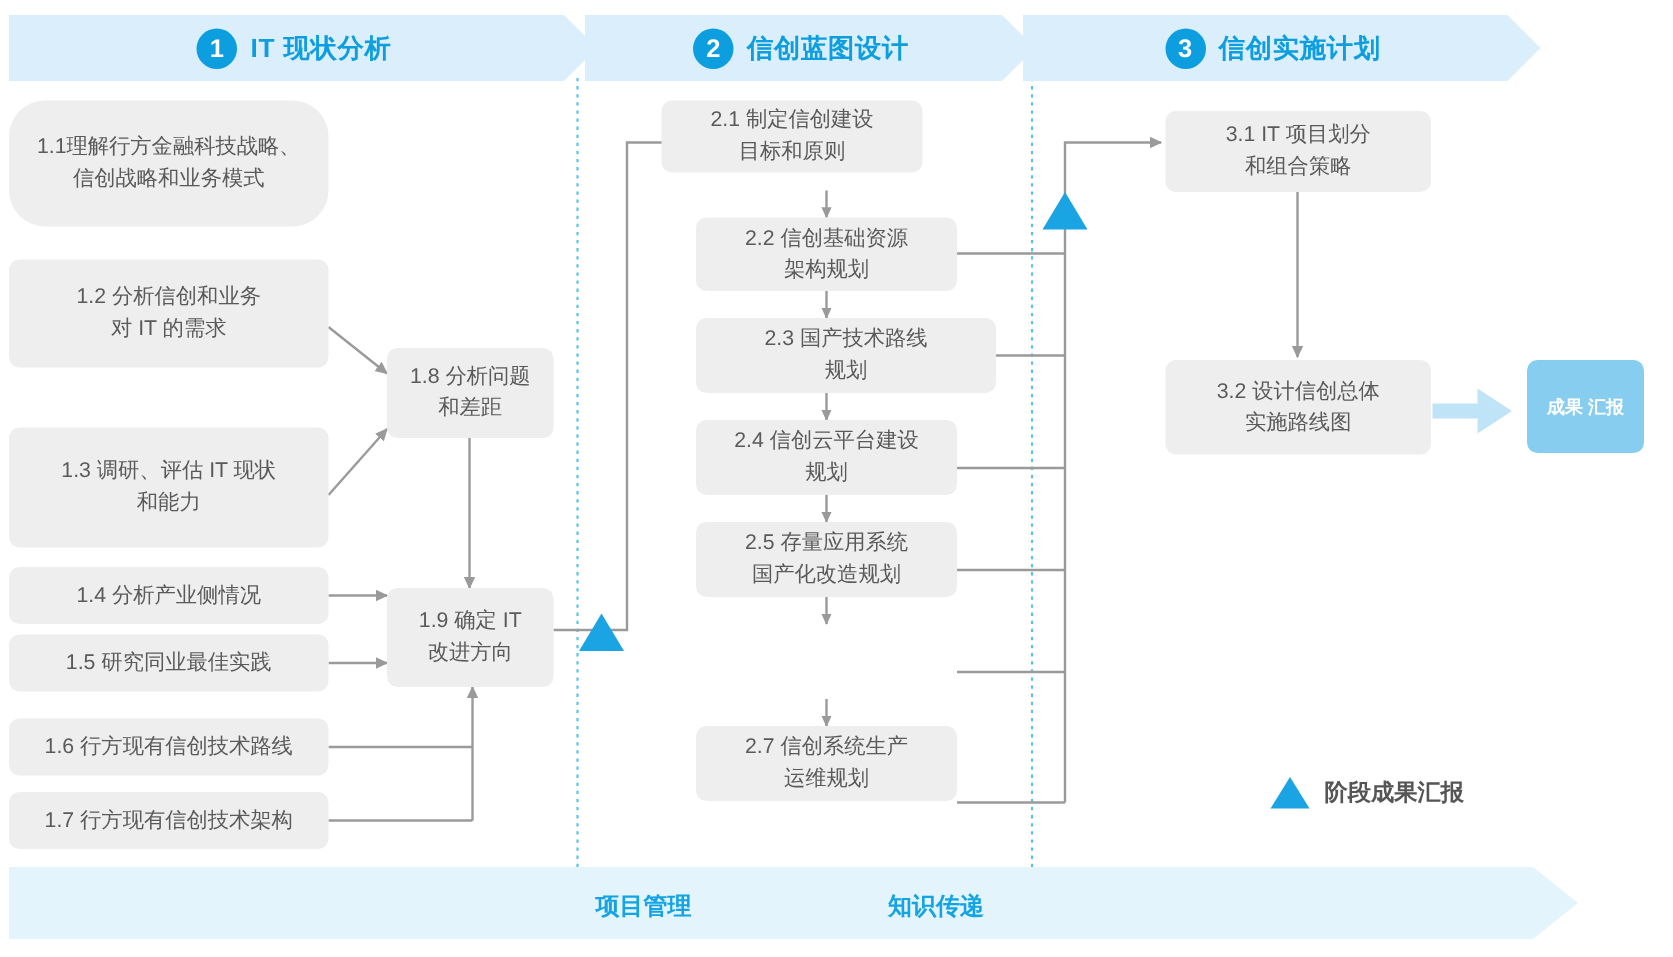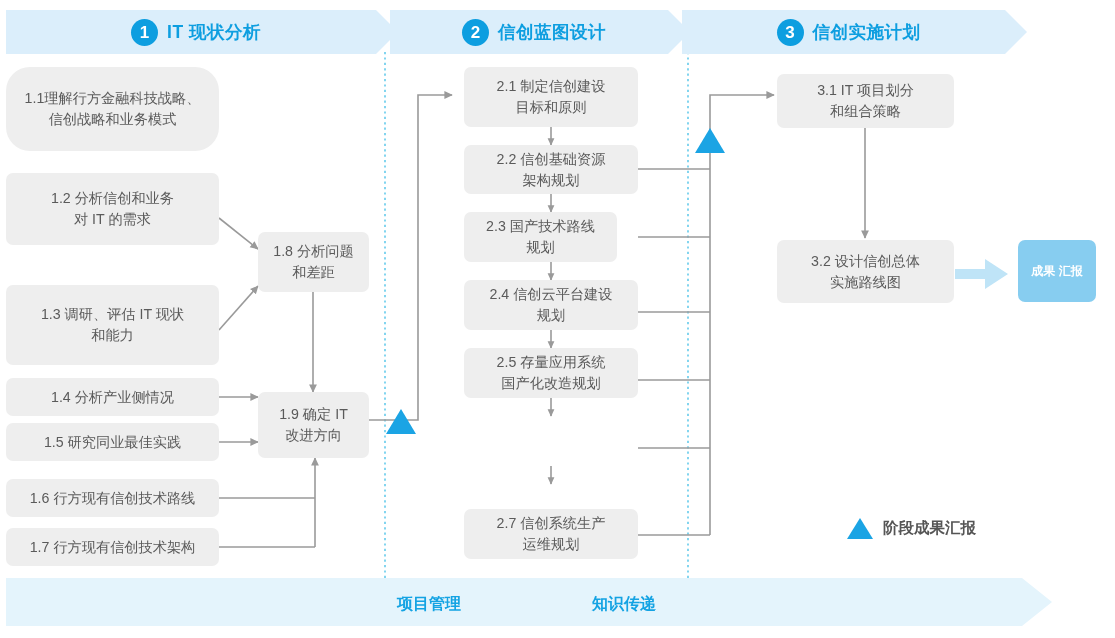--- a/index.html
+++ b/index.html
@@ -253,35 +253,35 @@
     </div>
   </div>
 
   <div class="node" style="left:258px;top:392px;width:111px;height:66px;">
     <div>
       <span>1.9 确定 IT</span>
       <span>改进方向</span>
     </div>
   </div>
 
-  <div class="node" style="left:464px;top:67px;width:174px;height:60px;">
+  <div class="node" style="left:441px;top:67px;width:174px;height:48px;">
     <div>
       <span>2.1 制定信创建设</span>
       <span>目标和原则</span>
     </div>
   </div>
 
   <div class="node" style="left:464px;top:145px;width:174px;height:49px;">
     <div>
       <span>2.2 信创基础资源</span>
       <span>架构规划</span>
     </div>
   </div>
 
-  <div class="node" style="left:464px;top:212px;width:153px;height:50px;">
+  <div class="node" style="left:464px;top:212px;width:200px;height:50px;">
     <div>
       <span>2.3 国产技术路线</span>
       <span>规划</span>
     </div>
   </div>
 
   <div class="node" style="left:464px;top:280px;width:174px;height:50px;">
     <div>
       <span>2.4 信创云平台建设</span>
       <span>规划</span>
@@ -289,21 +289,21 @@
   </div>
 
   <div class="node" style="left:464px;top:348px;width:174px;height:50px;">
     <div>
       <span>2.5 存量应用系统</span>
       <span>国产化改造规划</span>
     </div>
   </div>
 
 
-  <div class="node" style="left:464px;top:484px;width:174px;height:50px;margin-top:25px;">
+  <div class="node" style="left:464px;top:484px;width:174px;height:50px;">
     <div>
       <span>2.7 信创系统生产</span>
       <span>运维规划</span>
     </div>
   </div>
 
   <div class="node" style="left:777px;top:74px;width:177px;height:54px;">
     <div>
       <span>3.1 IT 项目划分</span>
       <span>和组合策略</span>

